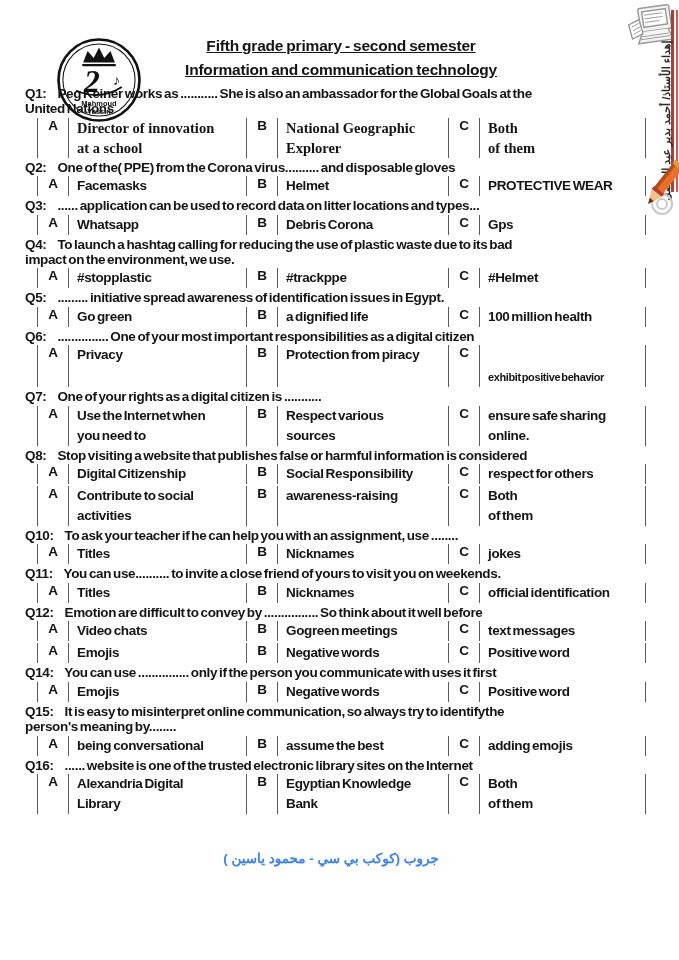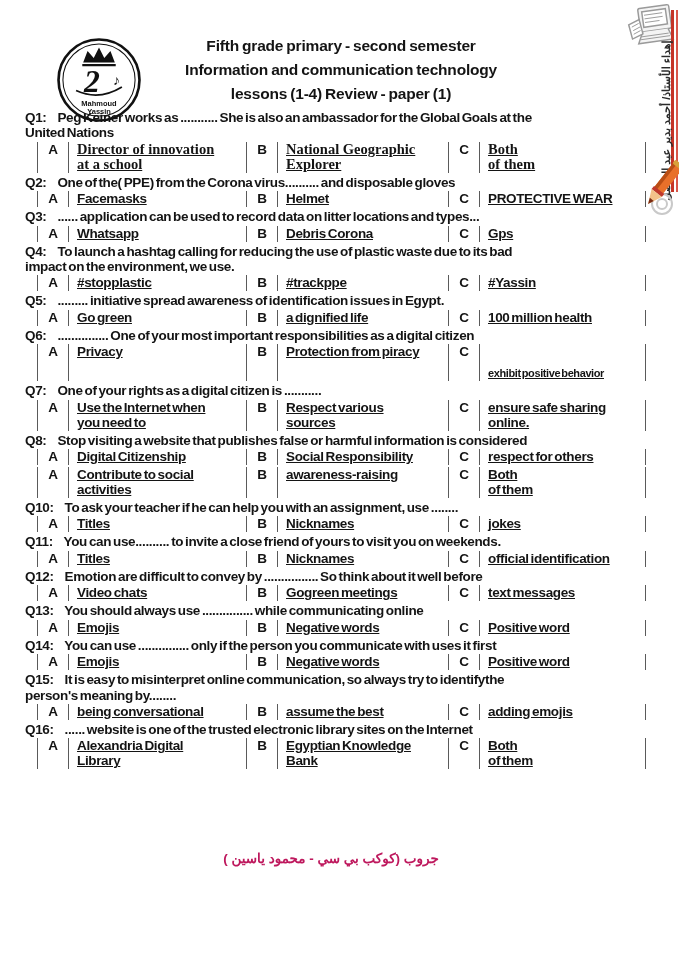--- a/index.html
+++ b/index.html
@@ -1,48 +1,48 @@
 <!DOCTYPE html>
 <html><head>
 <meta charset="utf-8">
 <style>
   html,body{margin:0;padding:0;background:#e8e8e8;}
   .page{position:relative;width:679px;height:960px;background:#ffffff;overflow:hidden;
         font-family:"Liberation Sans",sans-serif;color:#141414;margin:0 auto;}
   .content{position:absolute;left:25px;top:34px;width:632px;}
   .titles{text-align:center;font-weight:700;font-size:15.5px;line-height:24px;letter-spacing:-0.2px;
-          word-spacing:-1px;margin-bottom:4px;}
+          word-spacing:-1px;margin-bottom:4px;text-decoration:underline;}
   .q-block{margin-bottom:2px;}
   .q-text{font-weight:700;font-size:13.5px;line-height:15.4px;letter-spacing:-0.35px;word-spacing:-1.5px;
           white-space:pre-line;}
   .q-label{margin-right:9px;}
   .opt-row{display:flex;margin-left:12px;width:608px;border-right:1.5px solid #5a5a5a;
            align-items:stretch;margin-top:1px;margin-bottom:1px;min-height:16px;}
   .opt-row.tall{min-height:31px;}
   .cell{display:flex;border-left:1.5px solid #5a5a5a;}
   .cell.ca{width:208px;}
   .cell.cb{width:201px;}
   .cell.cc{flex:1;}
   .letter{width:30px;text-align:center;font-weight:700;font-size:13.5px;line-height:15.4px;
           border-right:1.5px solid #5a5a5a;flex:none;}
-  .opt-text{padding-left:8px;font-weight:700;font-size:13.5px;line-height:15px;letter-spacing:-0.35px;
-            word-spacing:-1.5px;white-space:pre-line;text-decoration:underline;}
+  .opt-text{padding-left:8px;font-weight:700;font-size:13.5px;line-height:20px;letter-spacing:-0.35px;
+            word-spacing:-1.5px;white-space:pre-line;}
   .opt-row.serif .opt-text{font-family:"Liberation Serif",serif;font-size:14.5px;letter-spacing:0;word-spacing:0;}
   .opt-text.small{font-size:11px;letter-spacing:-0.4px;padding-top:2px;margin-top:20px;}
   .logo{position:absolute;left:55px;top:34px;width:88px;height:92px;}
   .margin-line{position:absolute;left:671px;top:10px;width:3px;height:182px;background:#c53427;}
   .margin-line2{position:absolute;left:676px;top:10px;width:1.5px;height:182px;background:#d8564a;}
   .dedication{position:absolute;left:534px;top:113px;width:266px;height:15px;
               transform:rotate(-90deg);transform-origin:133px 7.5px;
               direction:rtl;text-align:center;font-weight:700;font-size:11px;color:#2a2a2a;
               letter-spacing:-0.3px;white-space:nowrap;}
   .computer-sketch{position:absolute;left:624px;top:0px;width:55px;height:58px;}
   .pencil{position:absolute;left:640px;top:160px;width:40px;height:58px;}
   .footer-line{position:absolute;top:850px;left:0;width:662px;text-align:center;font-weight:700;
-               font-size:13.5px;direction:rtl;color:#be185d;}
+               font-size:13.5px;direction:rtl;color:#3b82f6;}
 </style>
 </head>
 <body>
 
 <div class="page">
 
   <svg class="logo" viewBox="0 0 100 100">
     <circle cx="50" cy="50" r="46" fill="none" stroke="#111" stroke-width="3"></circle>
     <circle cx="50" cy="50" r="41" fill="none" stroke="#111" stroke-width="1.2"></circle>
     <path d="M32 30 L37 17 L44 25 L50 13 L56 25 L63 17 L68 30 Z" fill="#111"></path>
@@ -81,21 +81,20 @@
       <path d="M14 34 L27 34 L20.5 48 Z" fill="#f3c289"></path>
       <path d="M18 42 L23 42 L20.5 48 Z" fill="#7a2a12"></path>
       <rect x="14.5" y="-4" width="12" height="5" rx="2" fill="#d8a13a"></rect>
     </g>
   </svg>
 
   <div class="content">
     <div class="titles">
       <div>Fifth grade primary - second semester</div>
       <div>Information and communication technology</div>
-      <div>lessons (1-4) Review - paper (1)</div>
     </div>
     <div>
         <div class="q-block">
           <div class="q-text"><span class="q-label">Q1:</span> <span class="q-body">Peg Keiner works as ........... She is also an ambassador for the Global Goals at the
 United Nations</span></div>
           <div class="opt-row tall serif">
             <div class="cell ca">
               <div class="letter">A</div>
               <div class="opt-text">Director of innovation
 at a school</div>
@@ -153,21 +152,21 @@
             <div class="cell ca">
               <div class="letter">A</div>
               <div class="opt-text">#stopplastic</div>
             </div>
             <div class="cell cb">
               <div class="letter">B</div>
               <div class="opt-text">#trackppe</div>
             </div>
             <div class="cell cc">
               <div class="letter">C</div>
-              <div class="opt-text">#Yassin</div>
+              <div class="opt-text">#Helmet</div>
             </div>
           </div>
         </div>
         <div class="q-block">
           <div class="q-text"><span class="q-label">Q5:</span> <span class="q-body">......... initiative spread awareness of identification issues in Egypt.</span></div>
           <div class="opt-row">
             <div class="cell ca">
               <div class="letter">A</div>
               <div class="opt-text">Go green</div>
             </div>
@@ -298,21 +297,20 @@
               <div class="letter">B</div>
               <div class="opt-text">Gogreen meetings</div>
             </div>
             <div class="cell cc">
               <div class="letter">C</div>
               <div class="opt-text">text messages</div>
             </div>
           </div>
         </div>
         <div class="q-block">
-          <div class="q-text"><span class="q-label">Q13:</span> <span class="q-body">You should always use ............... while communicating online</span></div>
           <div class="opt-row">
             <div class="cell ca">
               <div class="letter">A</div>
               <div class="opt-text">Emojis</div>
             </div>
             <div class="cell cb">
               <div class="letter">B</div>
               <div class="opt-text">Negative words</div>
             </div>
             <div class="cell cc">

